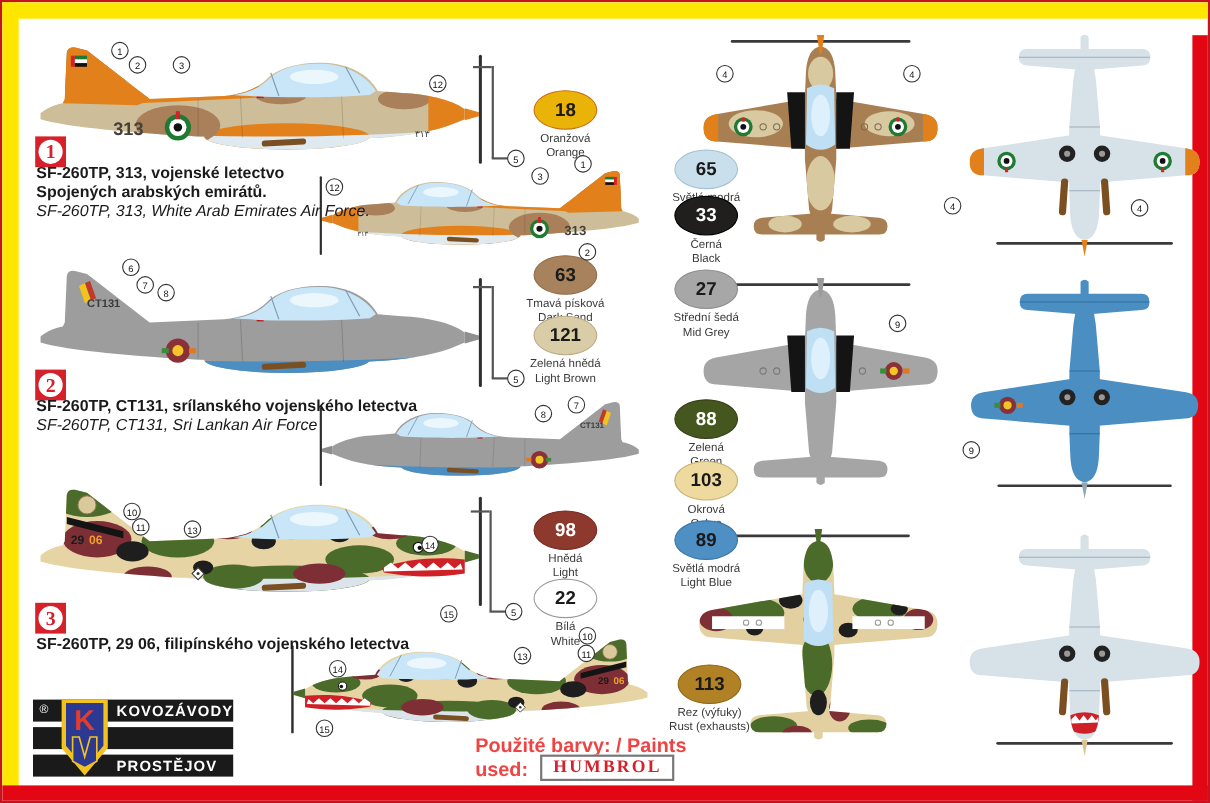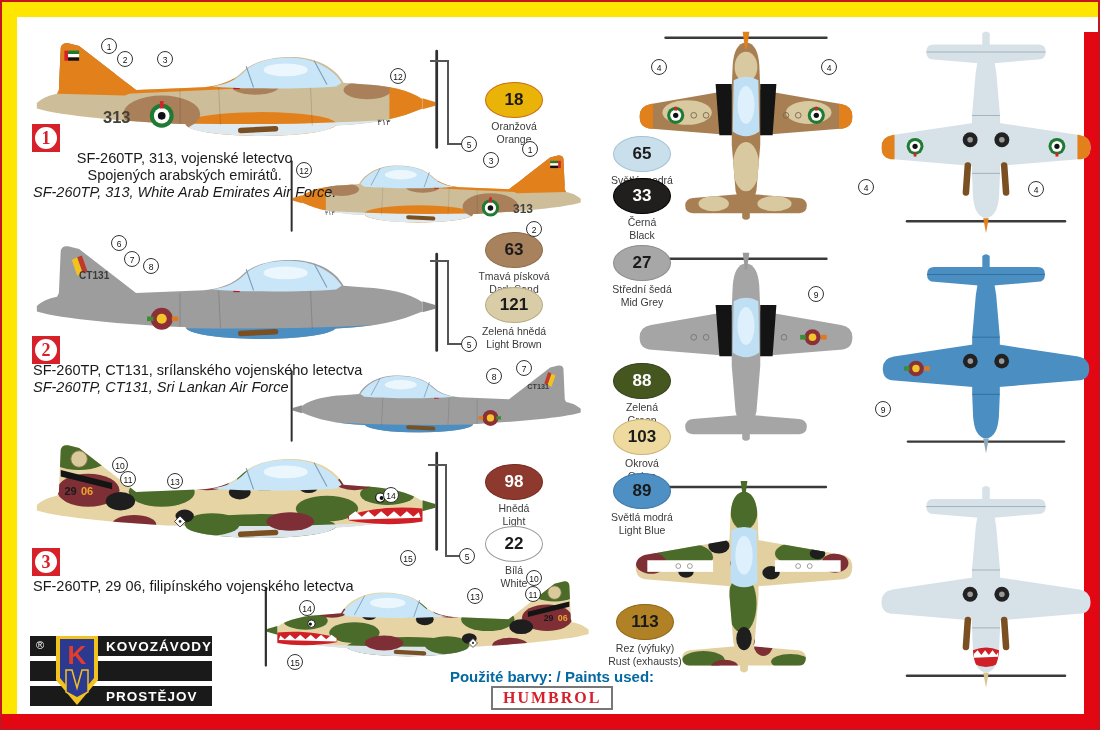--- a/index.html
+++ b/index.html
@@ -13,41 +13,41 @@
   .band.right{left:1082px;top:30px;width:16px;height:700px;background:#e30613;}
   .band.bottom{left:0;top:712px;width:1100px;height:16px;background:#e30613;}
   
   .title{left:390px;top:9px;width:360px;text-align:center;font-weight:bold;font-size:17px;line-height:21px;color:#1a1a1a;}
   
   .badge{position:absolute;width:28px;height:28px;background:#d6202a;}
   .badge i{display:block;width:22px;height:22px;margin:3px;border-radius:50%;background:#fff;color:#d6202a;
            font:bold 18px/22px "Liberation Serif",serif;font-style:normal;text-align:center;}
   
   .stext{position:absolute;color:#1a1a1a;font-size:14.5px;line-height:17px;}
-  .stext .b{font-weight:normal;text-align:center;}
+  .stext .b{font-weight:bold;}
   .stext .i{font-style:italic;font-weight:normal;}
   
   .swatch{position:absolute;transform:translateX(-50%);text-align:center;width:120px;}
   .sw-ell{width:56px;height:34px;border-radius:50%;border:1px solid transparent;margin:0 auto 2px;
           font-weight:bold;font-size:17px;line-height:34px;}
   .sw-cap{font-size:10.5px;line-height:12.5px;color:#3a3a3a;}
   
   .callout{position:absolute;width:16px;height:16px;border-radius:50%;border:1px solid #333;background:#fff;
            font-size:8.5px;line-height:16px;text-align:center;color:#111;box-sizing:border-box;}
   
   .brk{position:absolute;background:#555;}
   
   .kp-logo{position:absolute;width:182px;height:70px;}
   .kp-bar{position:absolute;left:0;width:182px;height:20px;background:#1a1a1a;}
   .kp-reg{position:absolute;left:6px;top:3px;color:#fff;font-size:11px;}
   .kp-word{position:absolute;left:76px;top:3px;color:#fff;font-weight:bold;font-size:13.5px;letter-spacing:1px;}
   .kp-shield{position:absolute;left:24px;top:0;width:46px;height:70px;}
   
-  .paints-used{position:absolute;left:430px;top:666px;width:240px;text-align:center;
-               font-weight:bold;font-size:15px;color:#0369a1;}
+  .paints-used{position:absolute;left:430px;top:666px;width:240px;
+               font-weight:bold;font-size:18px;color:#ef4444;}
   .humbrol{position:absolute;left:489px;top:684px;border:2px solid #777;background:#fff;padding:1px 10px;}
   .humbrol span{font-family:"Liberation Serif",serif;font-weight:bold;font-size:16px;letter-spacing:2px;color:#d6202a;}
   svg text{font-family:"Liberation Sans",sans-serif;}
 </style>
 </head>
 <body>
 
 <div class="page">
 
   <svg style="position:absolute;width:0;height:0" aria-hidden="true">

